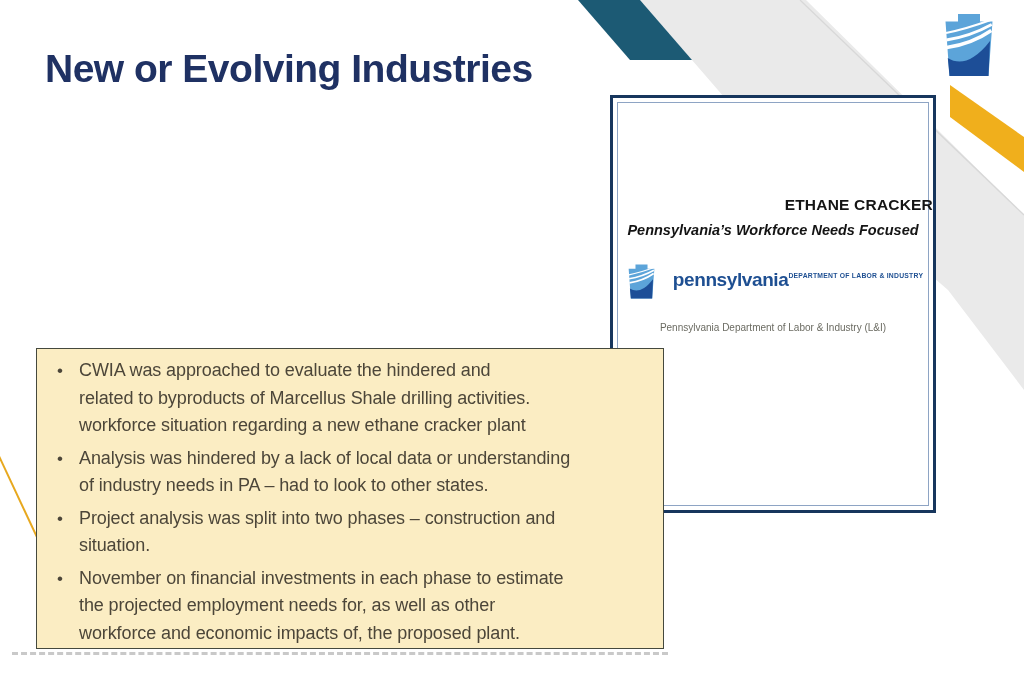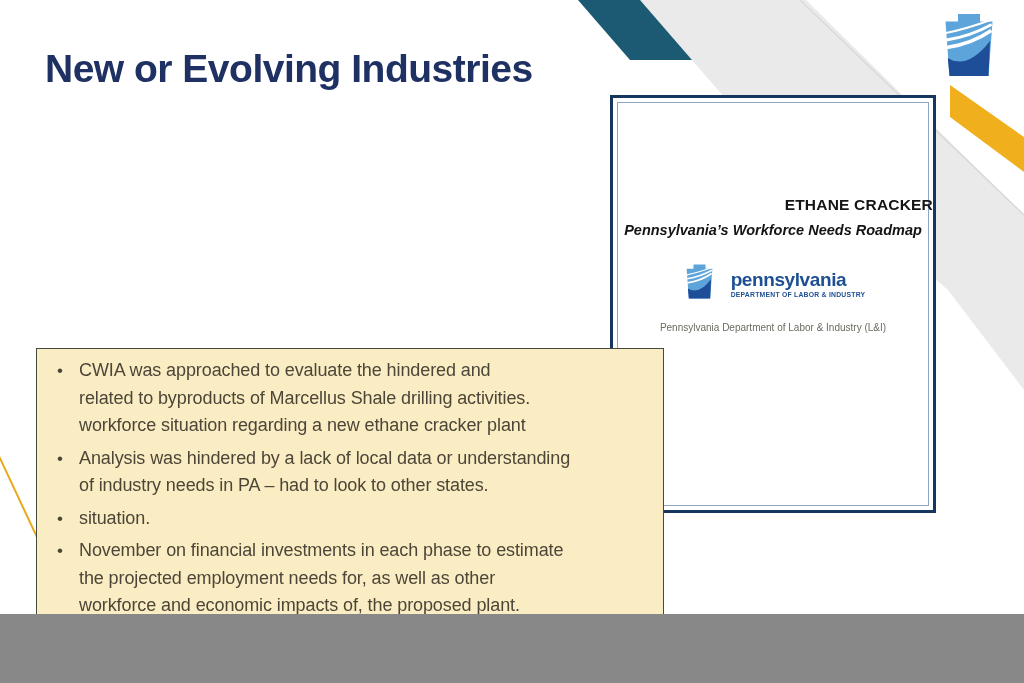--- a/index.html
+++ b/index.html
@@ -1,18 +1,18 @@
 <!DOCTYPE html>
 <html><head>
 <meta charset="utf-8">
 <style>
   html,body{margin:0;padding:0;background:#888;}
   *{box-sizing:border-box;}
   #slide{
-    position:relative;width:1024px;height:614px;margin:0 auto;
+    position:relative;width:1024px;height:683px;margin:0 auto;
     background:#ffffff;overflow:hidden;
     font-family:"Liberation Sans", sans-serif;
   }
   
   #deco{position:absolute;left:0;top:0;width:1024px;height:683px;}
 
   
   .keystone-big{position:absolute;left:938px;top:13px;}
 
   
@@ -35,21 +35,21 @@
     font-size:15.5px;font-weight:bold;color:#141414;letter-spacing:0.2px;
   }
   .report-subtitle{
     position:absolute;left:0;top:124px;width:100%;text-align:center;
     font-size:14.5px;font-weight:bold;font-style:italic;color:#141414;
   }
   .pa-logo{
     position:absolute;left:0;top:166px;width:100%;
     display:flex;justify-content:center;align-items:flex-start;gap:6px;
   }
-  .pa-logo-textcol{display:flex;flex-direction:column;align-items:flex-start;padding-top:6px;margin-left:7px;}
+  .pa-logo-textcol{display:flex;align-items:flex-start;padding-top:6px;margin-left:7px;}
   .pa-logo-name{font-size:19px;font-weight:bold;color:#1E4F92;letter-spacing:-0.4px;line-height:19px;}
   .pa-logo-dept{font-size:6.8px;font-weight:bold;color:#1E4F92;letter-spacing:0.25px;margin-top:2px;}
   .report-footer{
     position:absolute;left:0;top:224px;width:100%;text-align:center;
     font-size:10px;color:#6B6B62;line-height:12.5px;
   }
 
   
   .notes-box{
     position:absolute;left:36px;top:348px;width:628px;height:301px;
@@ -85,21 +85,21 @@
     <path d="M7.4,27 C24,24.5 40,18.5 52.7,11.5" fill="none" stroke="#ffffff" stroke-width="2.8"></path>
     <path d="M7.8,34.5 C26,32 42,24.5 52.3,17.5" fill="none" stroke="#ffffff" stroke-width="3.4"></path>
     <path d="M8.8,45 C20,52 34,50 51,28 L49.5,63 L10.5,63 Z" fill="#1D4E97"></path>
   </svg>
 
   <div class="slide-title">New or Evolving Industries</div>
 
   <div class="report-cover">
     <div class="report-inner"></div>
     <div class="report-title">ETHANE CRACKER</div>
-    <div class="report-subtitle">Pennsylvania’s Workforce Needs Roadmap</div>
+    <div class="report-subtitle">Pennsylvania’s Workforce Needs Focused</div>
 
     <div class="pa-logo">
       <svg width="37" height="35" viewBox="0 0 60 64">
         <path d="M19,1 L41,1 L41,8.5 L53.5,8.5 L49.5,63 L10.5,63 L6.5,8.5 L19,8.5 Z" fill="#5CA4D9"></path>
         <path d="M7,20 C22,17 38,12 53,6.5" fill="none" stroke="#ffffff" stroke-width="2.2"></path>
         <path d="M7.4,27 C24,24.5 40,18.5 52.7,11.5" fill="none" stroke="#ffffff" stroke-width="2.8"></path>
         <path d="M7.8,34.5 C26,32 42,24.5 52.3,17.5" fill="none" stroke="#ffffff" stroke-width="3.4"></path>
         <path d="M8.8,45 C20,52 34,50 51,28 L49.5,63 L10.5,63 Z" fill="#1D4E97"></path>
       </svg>
       <div class="pa-logo-textcol">
@@ -130,20 +130,21 @@
       <span class="note-bullet">•</span>
       <div class="note-lines">
         <div>Analysis was hindered by a lack of local data or understanding</div>
         <div>of industry needs in PA – had to look to other states.</div>
       </div>
     </div>
 
     <div class="note-item">
       <span class="note-bullet">•</span>
       <div class="note-lines">
+        <div>Project analysis was split into two phases – construction and</div>
         <div>situation.</div>
       </div>
     </div>
 
     <div class="note-item">
       <span class="note-bullet">•</span>
       <div class="note-lines">
         <div>November on financial investments in each phase to estimate</div>
         <div>the projected employment needs for, as well as other</div>
         <div>workforce and economic impacts of, the proposed plant.</div>

